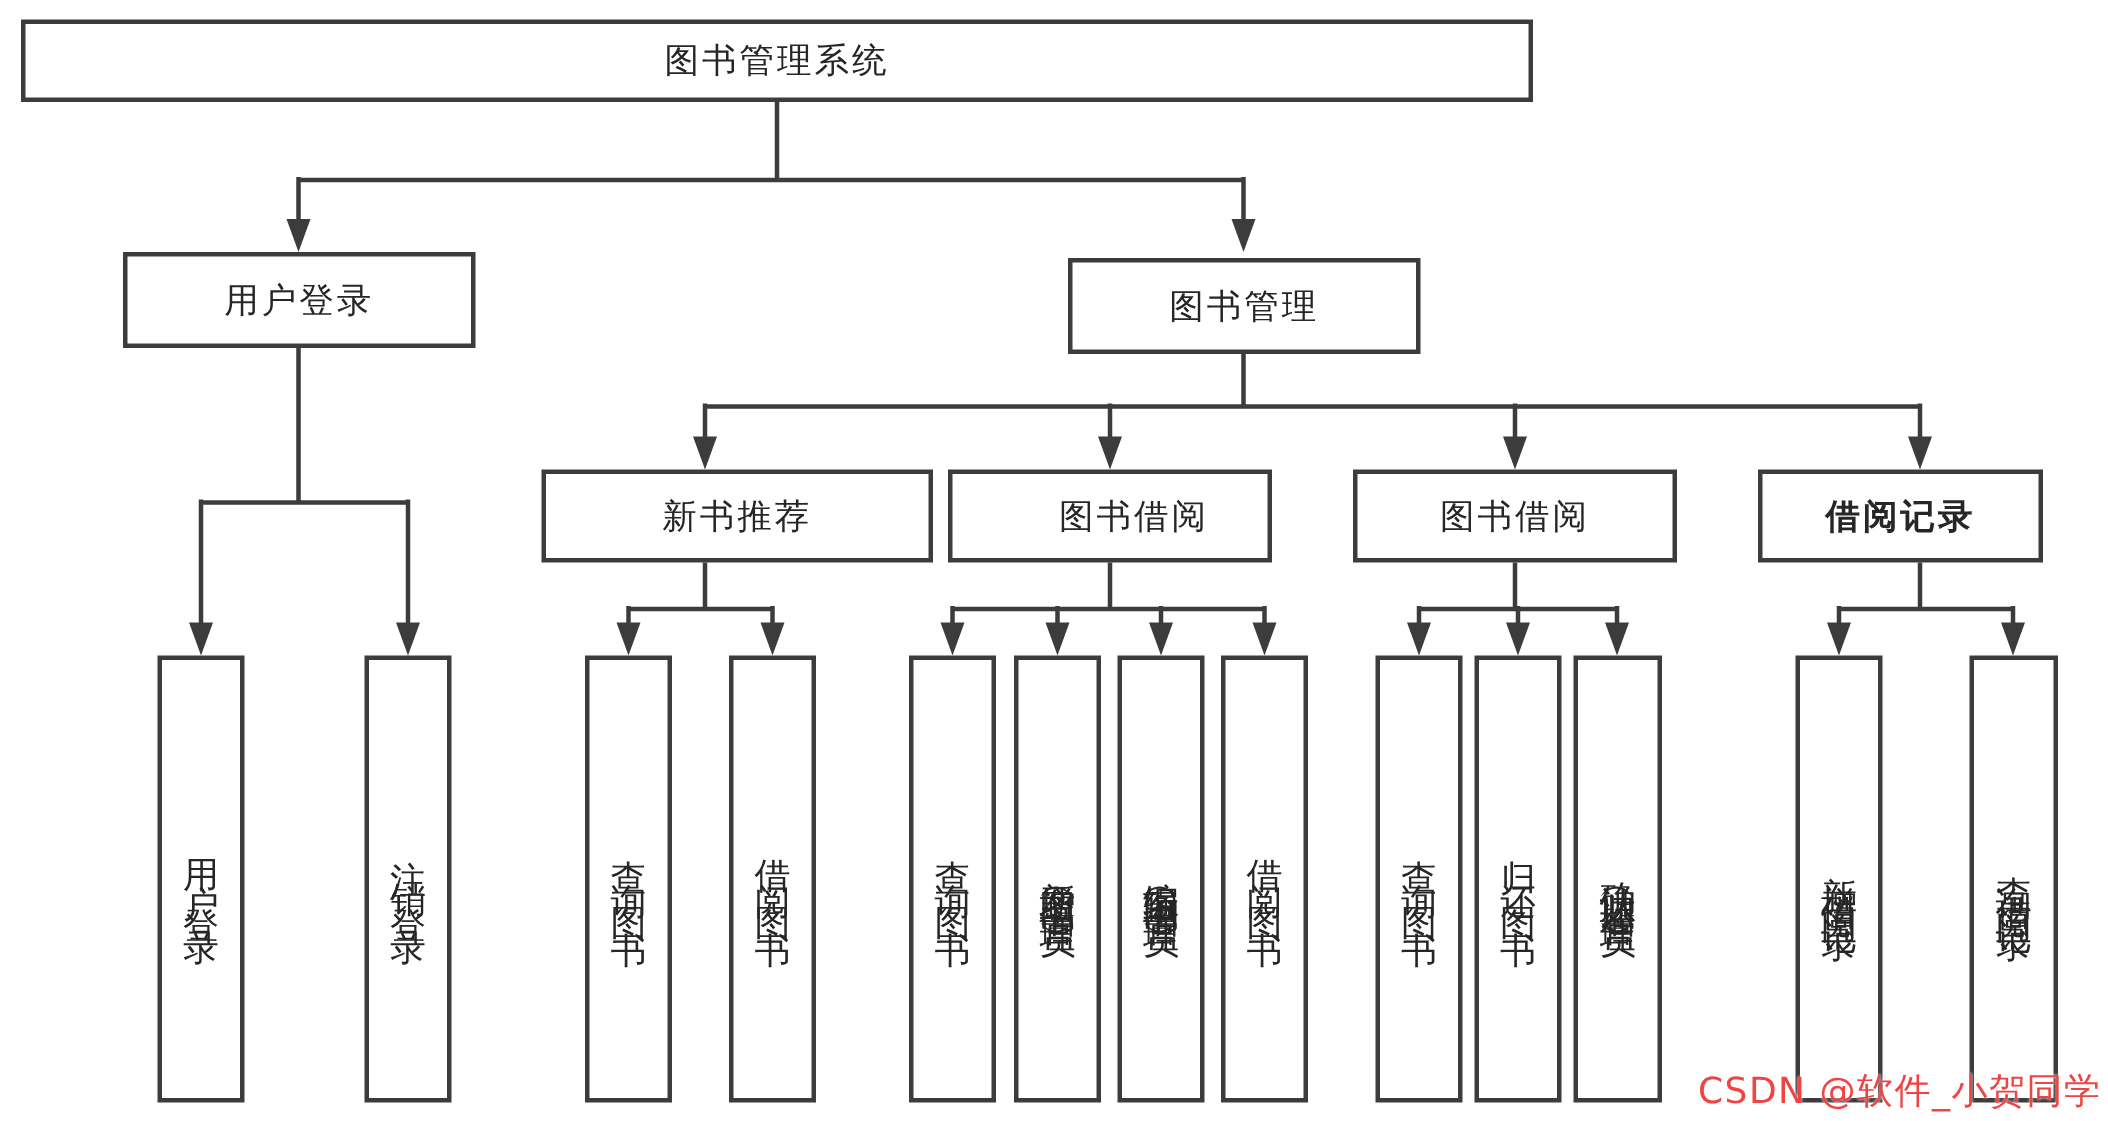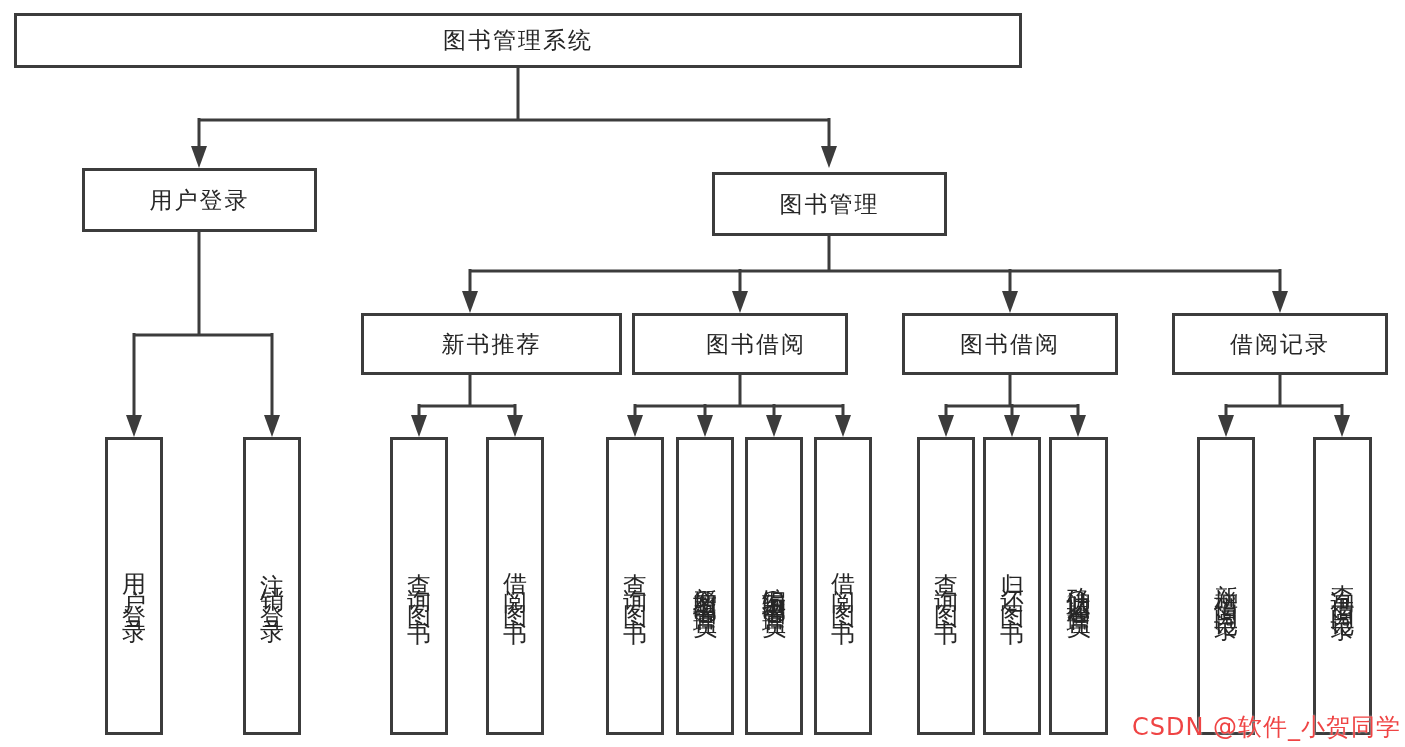--- a/index.html
+++ b/index.html
@@ -90,21 +90,21 @@
 
   <div class="box hbox" style="left:361px; top:313px; width:261px; height:62px;">
     <span>新书推荐</span>
   </div>
   <div class="box hbox" style="left:632px; top:313px; width:216px; height:62px;padding-left:32px;">
     <span>图书借阅</span>
   </div>
   <div class="box hbox" style="left:902px; top:313px; width:216px; height:62px;">
     <span>图书借阅</span>
   </div>
-  <div class="box hbox" style="left:1172px; top:313px; width:216px; height:62px;">
+  <div class="box hbox" style="left:1172px; top:313px; width:190px; height:62px;font-weight:bold;">
     <span>借阅记录</span>
   </div>
 
   <div class="box vbox vs4" style="left:105px; top:437px; width:58px; height:298px;">
     <span>用户登录</span>
   </div>
   <div class="box vbox vs4" style="left:243px; top:437px; width:58px; height:298px;">
     <span>注销登录</span>
   </div>
 

